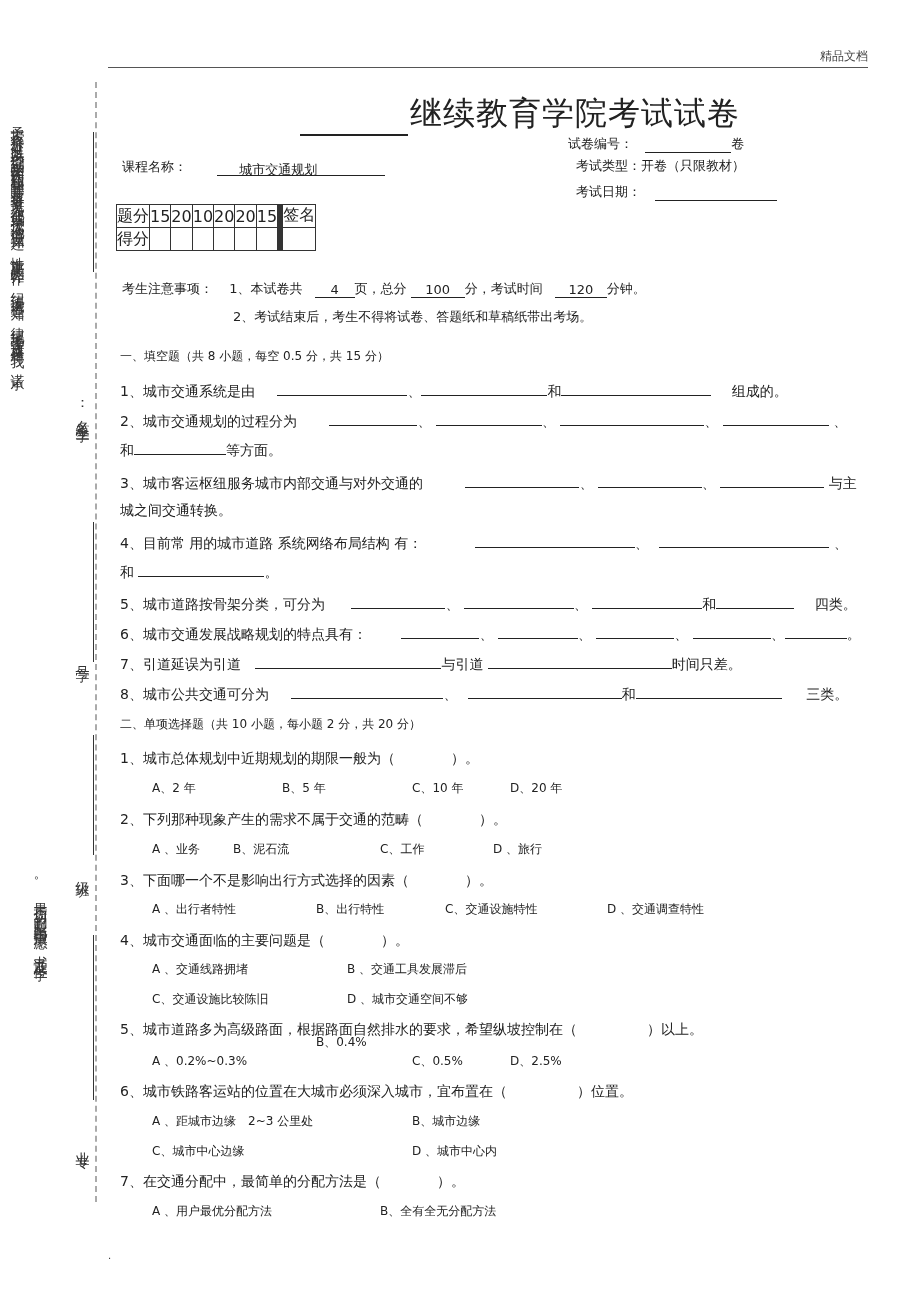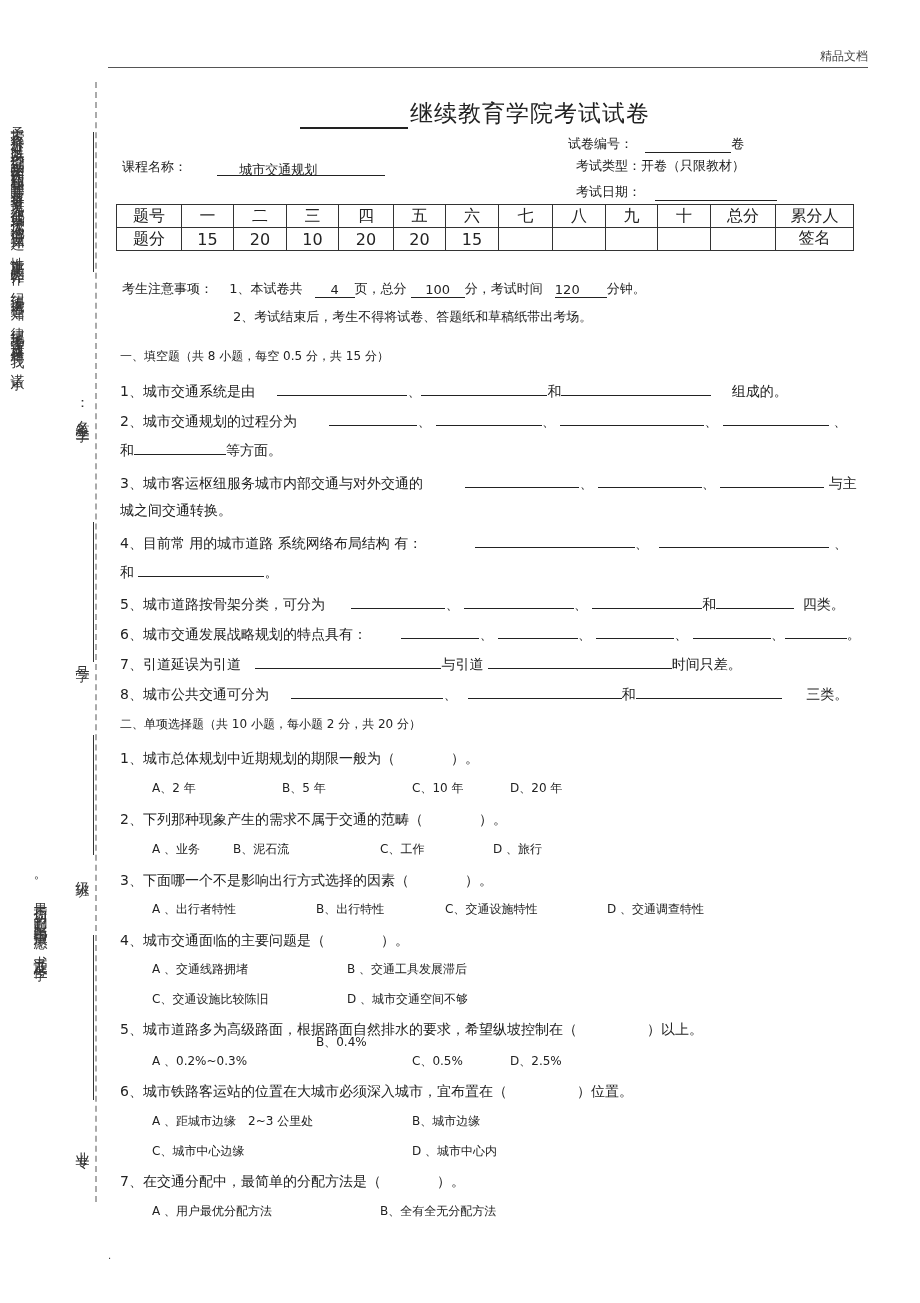--- a/index.html
+++ b/index.html
@@ -4,21 +4,21 @@
 <style>
   html,body{margin:0;padding:0;background:#fff;}
   body{width:920px;height:1303px;position:relative;overflow:hidden;
        font-family:"DejaVu Sans","Liberation Sans",sans-serif;color:#222;}
   .abs{position:absolute;}
   .header-label{right:52px;top:48px;font-size:12px;color:#444;}
   .header-rule{left:108px;top:67px;width:760px;height:0;border-top:1.5px solid #555;}
   .dash{left:95px;top:82px;height:1120px;width:0;border-left:2px dashed #aaa;}
   .vseg{left:93px;width:0;border-left:1.5px solid #333;}
   .vtext{writing-mode:vertical-rl;font-size:14px;letter-spacing:3px;line-height:18px;color:#333;}
-  .title{left:300px;top:98px;font-size:23px;letter-spacing:1px;}
+  .title{left:300px;top:92px;font-size:32px;letter-spacing:1px;}
   .title .blank{display:inline-block;width:108px;border-bottom:2px solid #222;height:24px;vertical-align:bottom;margin-right:2px;}
   .small{font-size:13px;}
   .uline{display:inline-block;border-bottom:1px solid #222;height:15px;vertical-align:bottom;}
   table.score{position:absolute;left:116px;top:204px;border-collapse:collapse;font-size:16px;}
   table.score td{border:1px solid #333;height:22px;text-align:center;padding:0;}
   .line{font-size:14px;white-space:nowrap;}
   .sec{font-size:12px;white-space:nowrap;}
   .bl{display:inline-block;border-bottom:1px solid #222;height:14px;vertical-align:baseline;}
   .opt{position:absolute;font-size:12px;white-space:nowrap;}
 </style>
@@ -54,59 +54,59 @@
   <span class="uline" style="width:168px;margin-left:26px;padding-left:22px;box-sizing:border-box;">城市交通规划</span>
 </div>
 <div class="abs small" style="left:576px;top:157px;">考试类型：开卷（只限教材）</div>
 <div class="abs small" style="left:576px;top:183px;">
   <span>考试日期：</span>
   <span class="uline" style="width:122px;margin-left:10px;"></span>
 </div>
 
 <table class="score">
   <tbody>
-      <tr>
-    <td style="width:64px;">题号</td>
-    <td style="width:51px;">一</td>
-    <td style="width:52px;">二</td>
-    <td style="width:51px;">三</td>
-    <td style="width:54px;">四</td>
-    <td style="width:51px;">五</td>
-    <td style="width:52px;">六</td>
-    <td style="width:53px;">七</td>
-    <td style="width:52px;">八</td>
-    <td style="width:51px;">九</td>
-    <td style="width:52px;">十</td>
-    <td style="width:64px;">总分</td>
-    <td style="width:77px;">累分人</td>
-  </tr>
   <tr>
     <td>题分</td>
     <td>15</td>
     <td>20</td>
     <td>10</td>
     <td>20</td>
     <td>20</td>
     <td>15</td>
     <td></td>
     <td></td>
     <td></td>
     <td></td>
     <td></td>
     <td style="vertical-align:top;">签名</td>
   </tr>
+  <tr>
+    <td>得分</td>
+    <td></td>
+        <td></td>
+    <td></td>
+        <td></td>
+    <td></td>
+        <td></td>
+    <td></td>
+        <td></td>
+    <td></td>
+        <td></td>
+    <td></td>
+        <td></td>
+  </tr>
 </tbody>
   </table>
 
 <div class="abs small" style="left:122px;top:280px;white-space:nowrap;">
   <span>考生注意事项：</span>
   <span style="margin-left:12px;">1、本试卷共</span>
   <span class="uline" style="width:40px;text-align:center;margin-left:8px;">4</span><span>页，总分</span>
   <span class="uline" style="width:54px;text-align:center;">100</span><span>分，考试时间</span>
-  <span class="uline" style="width:52px;text-align:left;margin-left:8px;">120</span><span>分钟。</span>
+  <span class="uline" style="width:52px;text-align:center;margin-left:8px;">120</span><span>分钟。</span>
 </div>
 <div class="abs small" style="left:233px;top:308px;">2、考试结束后，考生不得将试卷、答题纸和草稿纸带出考场。</div>
 
 <div class="abs sec" style="left:120px;top:348px;">一、填空题（共 8 小题，每空 0.5 分，共 15 分）</div>
 
 <div class="abs line" style="left:120px;top:381px;">
   <span>1、城市交通系统是由</span>
   <span class="bl" style="width:130px;margin-left:18px;"></span><span>、</span><span class="bl" style="width:126px;"></span><span>和</span><span class="bl" style="width:150px;"></span>
   <span style="margin-left:16px;">组成的。</span>
 </div>
@@ -141,21 +141,21 @@
 <div class="abs line" style="left:120px;top:562px;">
   <span>和</span>
   <span class="bl" style="width:126px;"></span><span>。</span>
 </div>
 
 <div class="abs line" style="left:120px;top:594px;">
   <span>5、城市道路按骨架分类，可分为</span>
   <span class="bl" style="width:94px;margin-left:22px;"></span><span>、</span>
   <span class="bl" style="width:110px;"></span><span>、</span>
   <span class="bl" style="width:110px;"></span><span>和</span><span class="bl" style="width:78px;"></span>
-  <span style="margin-left:4px;">四类。</span>
+  <span style="margin-left:16px;">四类。</span>
 </div>
 
 <div class="abs line" style="left:120px;top:624px;">
   <span>6、城市交通发展战略规划的特点具有：</span>
   <span class="bl" style="width:78px;margin-left:30px;"></span><span>、</span>
   <span class="bl" style="width:80px;"></span><span>、</span>
   <span class="bl" style="width:78px;"></span><span>、</span>
   <span class="bl" style="width:78px;"></span><span>、</span><span class="bl" style="width:62px;"></span><span>。</span>
 </div>
 

